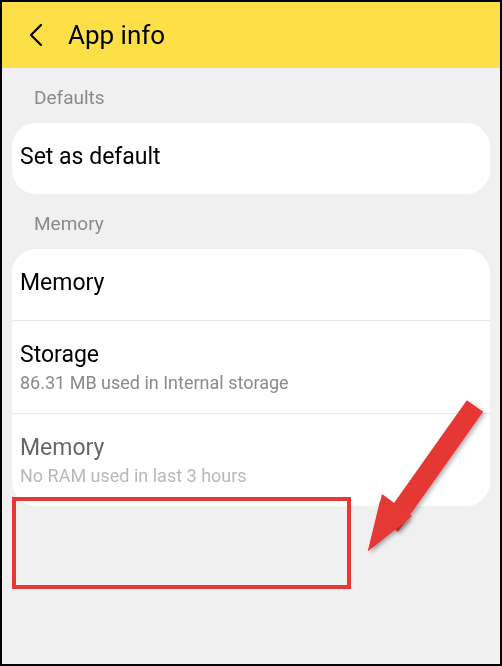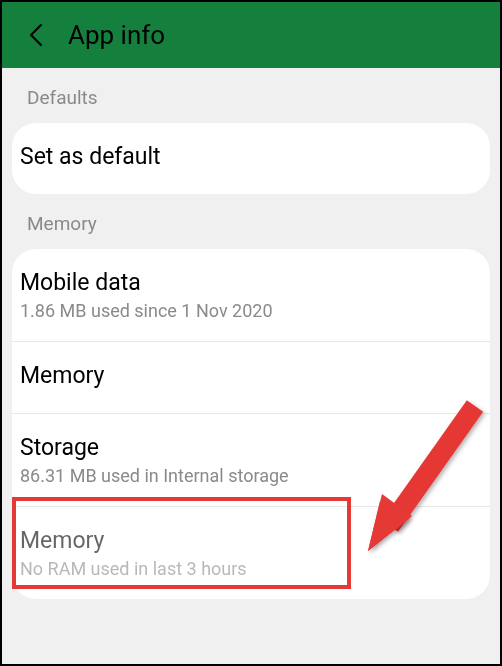--- a/index.html
+++ b/index.html
@@ -28,41 +28,41 @@
     .container {
       background: #f0f0f0;
       width: 100%;
       height: 100%;
       padding: 2px;
     }
     .header {
       display: flex;
       align-items: center;
       padding: 18px 20px 18px 22px;
-      background: #15803d;
+      background: #fde047;
     }
     .back-icon {
       width: 24px;
       height: 24px;
       margin-right: 20px;
       display: flex;
       align-items: center;
       justify-content: center;
     }
     .back-icon svg {
       width: 14px;
       height: 24px;
     }
     .header-title {
       font-size: 26px;
       color: #000;
       font-weight: 400;
     }
     .section-label {
-      padding: 18px 32px 14px 25px;
+      padding: 18px 32px 14px 32px;
       font-size: 19px;
       color: #8a8a8a;
       background: #f0f0f0;
     }
     .card {
       background: #fff;
       margin: 0 10px;
       border-radius: 24px;
     }
     .card-single {
@@ -127,24 +127,20 @@
   <div class="card card-single">
     <div class="item">
       <div class="item-title">Set as default</div>
     </div>
   </div>
 
   <div class="section-label">Memory</div>
 
   <div class="card">
     <div class="item item-divider">
-      <div class="item-title">Mobile data</div>
-      <div class="item-subtitle">1.86 MB used since 1 Nov 2020</div>
-    </div>
-    <div class="item item-divider">
       <div class="item-title">Memory</div>
     </div>
     <div class="item item-divider">
       <div class="item-title">Storage</div>
       <div class="item-subtitle">86.31 MB used in Internal storage</div>
     </div>
     <div class="item faded">
       <div class="item-title">Memory</div>
       <div class="item-subtitle">No RAM used in last 3 hours</div>
     </div>

